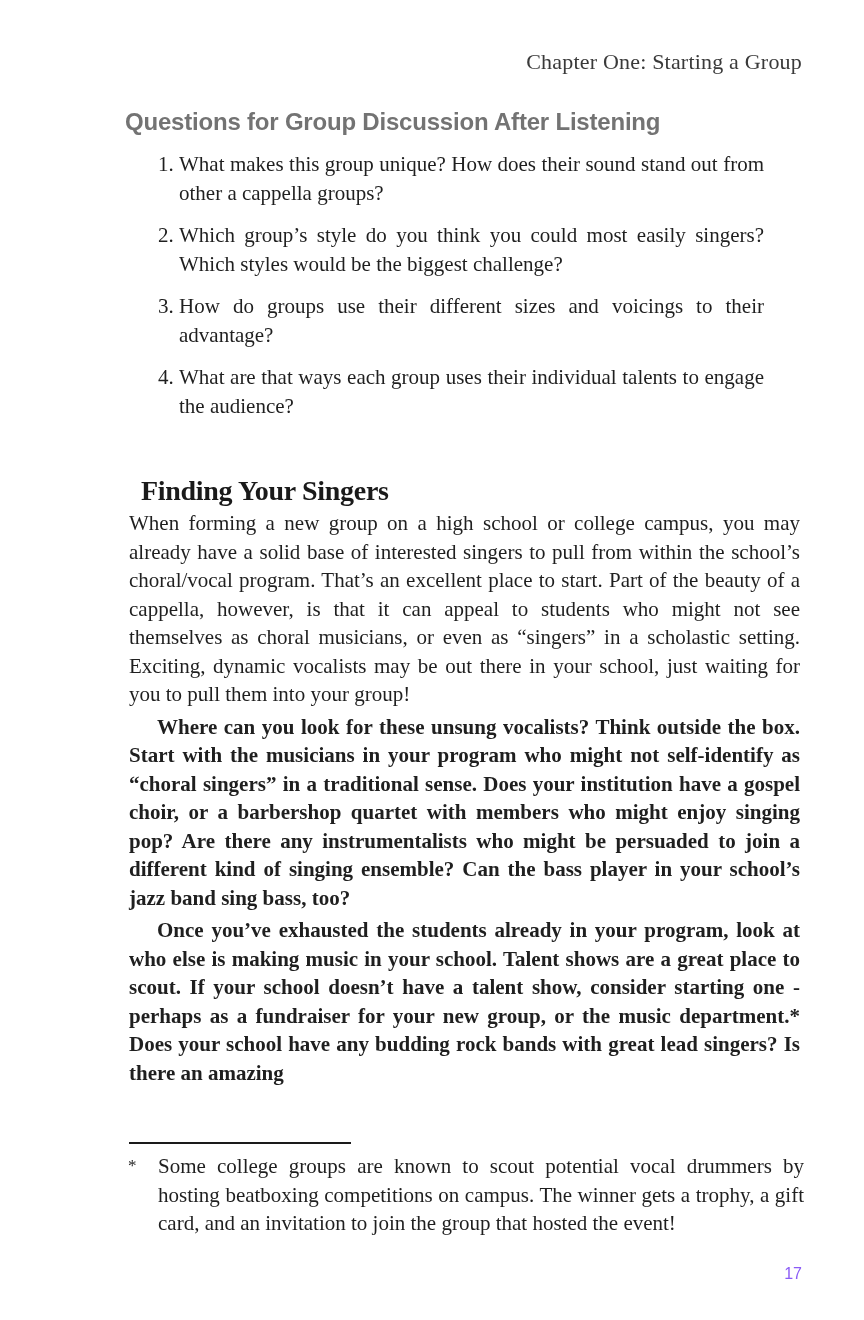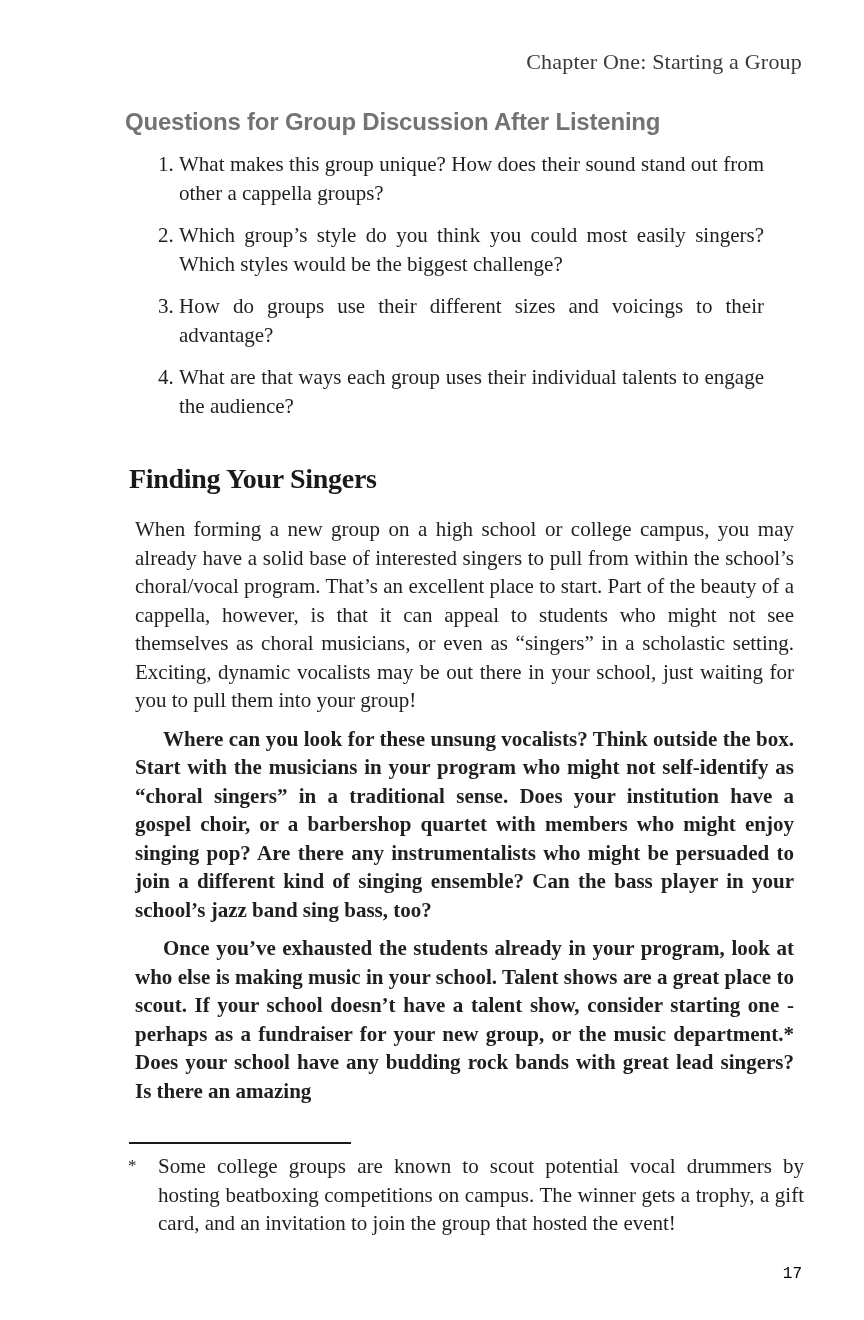--- a/index.html
+++ b/index.html
@@ -68,21 +68,21 @@
       color: #1a1a1a;
       letter-spacing: -0.3px;
     }
     .body-text {
       position: absolute;
       top: 505px;
       left: 125px;
       width: 679px;
     }
     .para {
-      margin: 10px;
+      margin: 4px;
       font-size: 21px;
       line-height: 28.5px;
       text-align: justify;
     }
     .para.indent {
       text-indent: 28px;
       font-weight: bold;
     }
     .footnote-rule {
       position: absolute;
@@ -110,23 +110,23 @@
     }
     .fn-text {
       flex: 1 1 auto;
       text-align: justify;
       margin-left: 8px;
     }
     .page-number {
       position: absolute;
       top: 1265px;
       right: 62px;
-      font-family: Liberation Mono, monospace;
+      font-family: Liberation Sans, sans-serif;
       font-size: 16px;
-      color: #000000;
+      color: #8b5cf6;
     }
   </style>
 </head>
 <body>
 
 <div class="running-head">Chapter One: Starting a Group</div>
 
 <h2 class="q-heading" style="margin:0;">Questions for Group Discussion After Listening</h2>
 
 <ol class="q-list">
@@ -141,21 +141,21 @@
   <li class="q-item">
     <span class="q-num">3.</span>
     <span class="q-text">How do groups use their different sizes and voicings to their advantage?</span>
   </li>
   <li class="q-item">
     <span class="q-num">4.</span>
     <span class="q-text">What are that ways each group uses their individual talents to engage the audience?</span>
   </li>
 </ol>
 
-<h2 class="section-heading" style="margin:4px;">Finding Your Singers</h2>
+<h2 class="section-heading" style="margin:16px;">Finding Your Singers</h2>
 
 <div class="body-text">
   <p class="para">When forming a new group on a high school or college campus, you may already have a solid base of interested singers to pull from within the school’s choral/vocal program. That’s an excellent place to start. Part of the beauty of a cappella, however, is that it can appeal to students who might not see themselves as choral musicians, or even as “singers” in a scholastic setting. Exciting, dynamic vocalists may be out there in your school, just waiting for you to pull them into your group!</p>
   <p class="para indent">Where can you look for these unsung vocalists? Think outside the box. Start with the musicians in your program who might not self-identify as “choral singers” in a traditional sense. Does your institution have a gospel choir, or a barbershop quartet with members who might enjoy singing pop? Are there any instrumentalists who might be persuaded to join a different kind of singing ensemble? Can the bass player in your school’s jazz band sing bass, too?</p>
   <p class="para indent">Once you’ve exhausted the students already in your program, look at who else is making music in your school. Talent shows are a great place to scout. If your school doesn’t have a talent show, consider starting one - perhaps as a fundraiser for your new group, or the music department.*  Does your school have any budding rock bands with great lead singers? Is there an amazing</p>
 </div>
 
 <div class="footnote-rule"></div>
 
 <div class="footnote">

